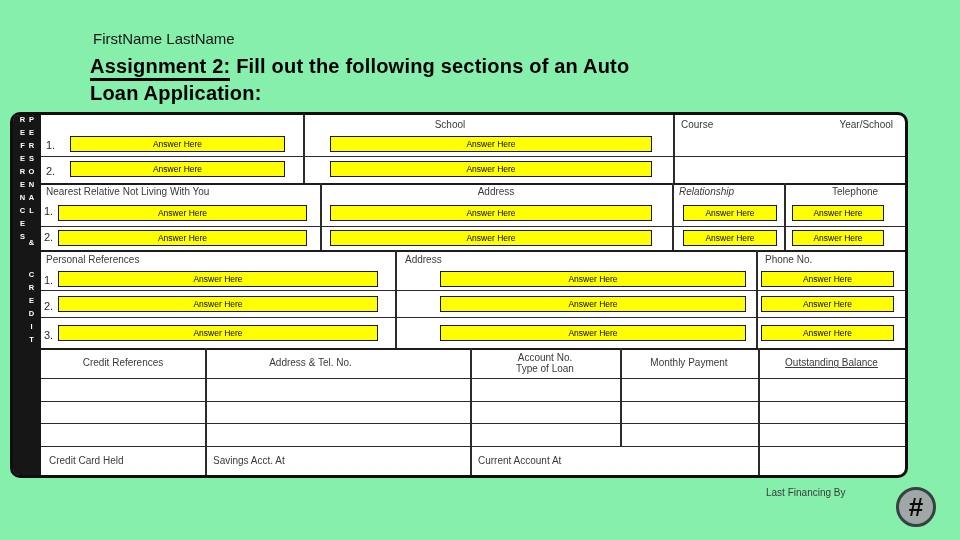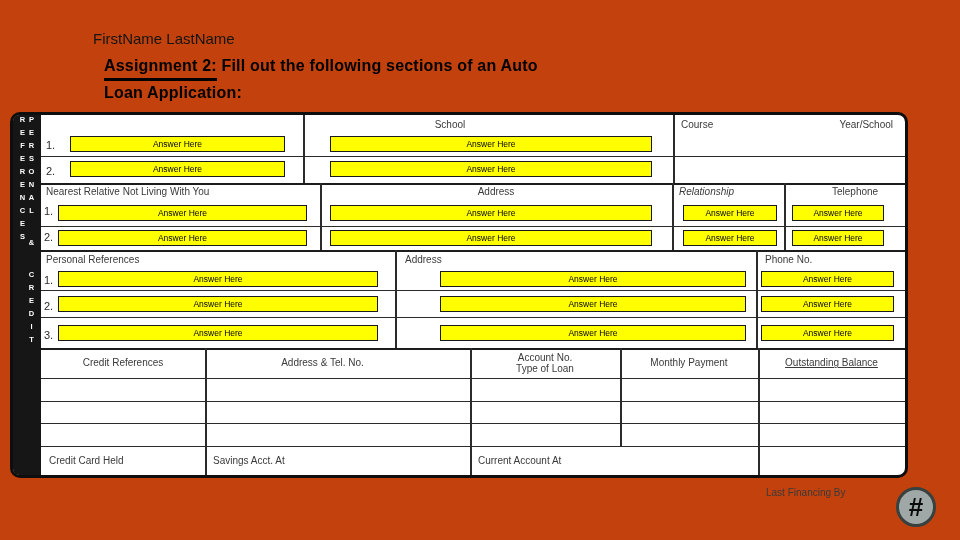--- a/index.html
+++ b/index.html
@@ -1,19 +1,19 @@
 <!DOCTYPE html>
 <html><head>
 <meta charset="utf-8">
 <style>
   html,body{margin:0;padding:0;background:#fff;}
-  .slide{position:relative;width:960px;height:540px;background:#c2410c;overflow:hidden;
+  .slide{position:relative;width:960px;height:540px;background:#86efac;overflow:hidden;
          font-family:"Liberation Sans", sans-serif;}
   .author{position:absolute;left:93px;top:30px;font-size:15px;color:#151515;}
-  .heading{position:absolute;left:104px;top:54px;font-size:16px;font-weight:800;color:#000;
+  .heading{position:absolute;left:90px;top:54px;font-size:20px;font-weight:800;color:#000;
            line-height:24px;letter-spacing:.2px;}
   .heading .uline{display:inline-block;border-bottom:3px solid #000;padding-bottom:0px;}
   .l1{white-space:nowrap;}
 
   
   .form{position:absolute;left:10px;top:112px;width:898px;height:366px;box-sizing:border-box;
         border:3px solid #0e0e0e;border-radius:10px;background:#fff;}
   .strip{position:absolute;left:0;top:0;width:28px;height:360px;background:#161616;
          border-radius:6px 0 0 6px;display:flex;align-items:center;justify-content:center;}
   .vtext{writing-mode:vertical-rl;text-orientation:upright;font-size:7.5px;font-weight:bold;
@@ -113,21 +113,21 @@
     <div class="ans" style="left:427px;top:156px;width:306px;height:16px;">Answer Here</div>
     <div class="ans" style="left:748px;top:156px;width:133px;height:16px;">Answer Here</div>
     <div class="ans" style="left:45px;top:181px;width:320px;height:16px;">Answer Here</div>
     <div class="ans" style="left:427px;top:181px;width:306px;height:16px;">Answer Here</div>
     <div class="ans" style="left:748px;top:181px;width:133px;height:16px;">Answer Here</div>
     <div class="ans" style="left:45px;top:210px;width:320px;height:16px;">Answer Here</div>
     <div class="ans" style="left:427px;top:210px;width:306px;height:16px;">Answer Here</div>
     <div class="ans" style="left:748px;top:210px;width:133px;height:16px;">Answer Here</div>
 
     <div class="cell" style="left:28px;top:235px;width:164px;height:26px;">Credit References</div>
-    <div class="cell" style="left:192px;top:235px;width:235px;height:26px;">Address &amp; Tel. No.</div>
+    <div class="cell" style="left:180px;top:235px;width:235px;height:26px;">Address &amp; Tel. No.</div>
     <div class="cell" style="left:607px;top:235px;width:138px;height:26px;">Monthly Payment</div>
     <div class="cell" style="left:457px;top:235px;width:150px;height:26px;">
       <div>Account No.</div>
       <div>Type of Loan</div>
     </div>
     <div class="cell" style="left:745px;top:235px;width:147px;height:26px;text-decoration:underline;">Outstanding Balance</div>
 
     <div class="lbl" style="left:36px;top:340px;">Credit Card Held</div>
     <div class="lbl" style="left:200px;top:340px;">Savings Acct. At</div>
     <div class="lbl" style="left:465px;top:340px;">Current Account At</div>

